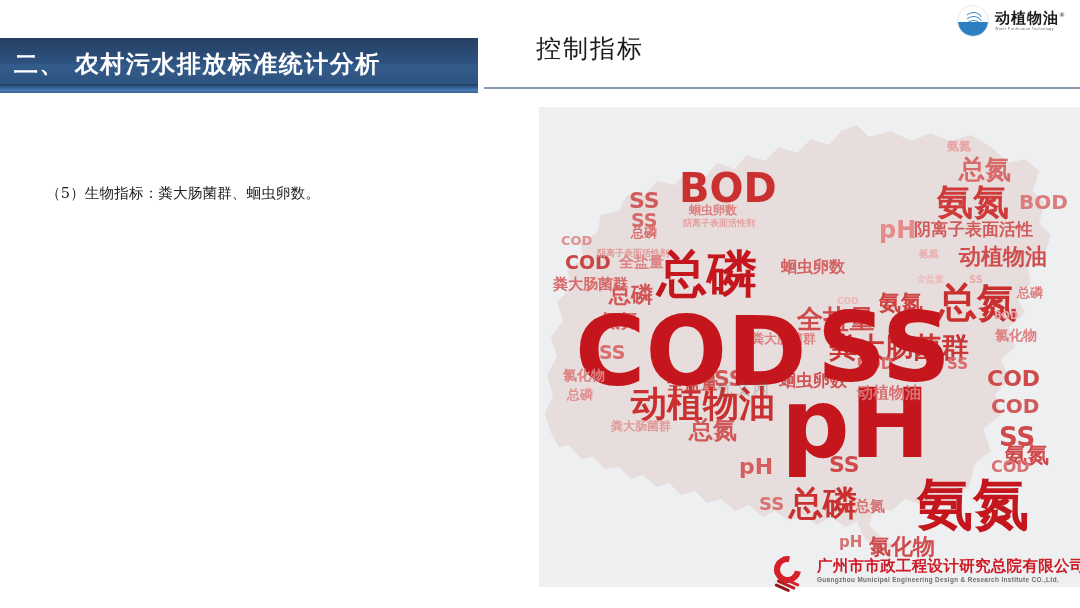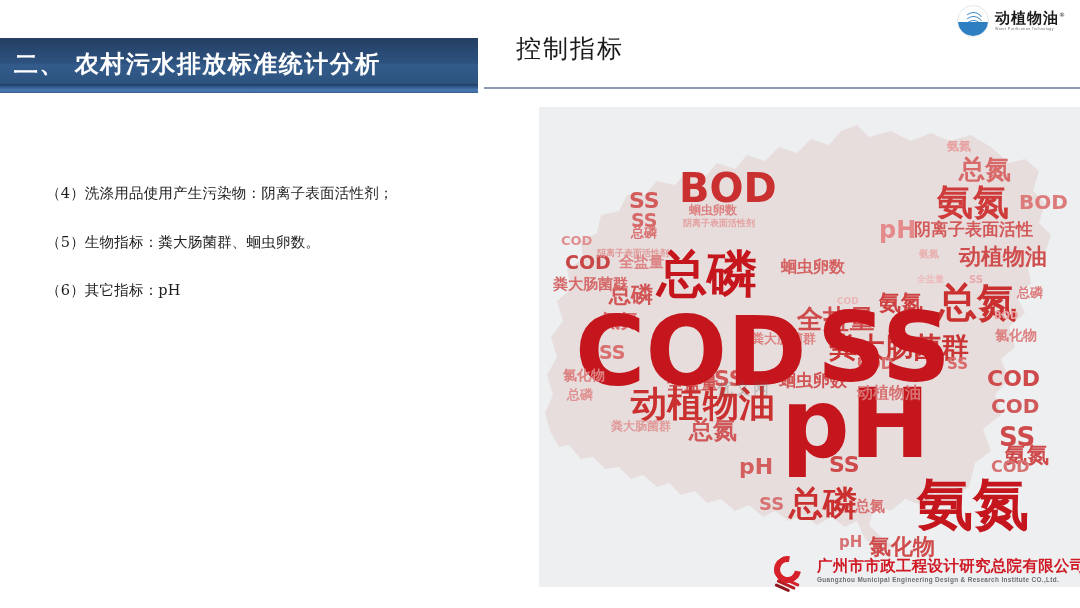--- a/index.html
+++ b/index.html
@@ -116,21 +116,21 @@
   #title-hairline {
     position: absolute;
     left: 484px;
     top: 87px;
     right: 0;
     height: 1.5px;
     background: #8b9bb3;
   }
   #subtitle {
     position: absolute;
-    left: 516px;
+    left: 536px;
     top: 32px;
     font-family: "DejaVu Sans", sans-serif;
     font-size: 25px;
     color: #1a1a1a;
     letter-spacing: 2px;
     white-space: nowrap;
   }
 
   
   #bullet-list {
@@ -259,23 +259,21 @@
 </div>
 
 <div id="title-band">
   <div class="title-text">二、 农村污水排放标准统计分析</div>
 </div>
 <div id="title-underbar"></div>
 <div id="title-hairline"></div>
 <div id="subtitle">控制指标</div>
 
 <div id="bullet-list">
-  <div class="bullet-item">（4）洗涤用品使用产生污染物：阴离子表面活性剂；</div>
   <div class="bullet-item">（5）生物指标：粪大肠菌群、蛔虫卵数。</div>
-  <div class="bullet-item">（6）其它指标：pH</div>
 </div>
 
 <div id="wordcloud-panel">
   <svg id="map-silhouette" viewBox="0 0 541 441" preserveAspectRatio="none">
     <defs>
       <clipPath id="chinaClip">
         <path d="M318,18 L330,30 L352,24 L372,34 L392,26 L410,34 L432,28 L452,40 L470,56 L486,52 L500,64 L494,84 L506,96 L500,116 L512,128 L506,146
                  L488,156 L492,176 L478,190 L486,206 L470,220 L476,240 L462,252 L470,272 L456,288 L462,308 L444,322 L452,344 L436,356
                  L430,380 L412,392 L396,386 L382,398 L366,392 L352,404 L336,398 L330,418 L344,432 L356,440 L342,444 L326,432 L318,414
                  L306,420 L292,410 L278,418 L264,408 L250,414 L236,404 L224,410 L210,398 L196,404 L182,392 L168,396 L156,384 L142,388

